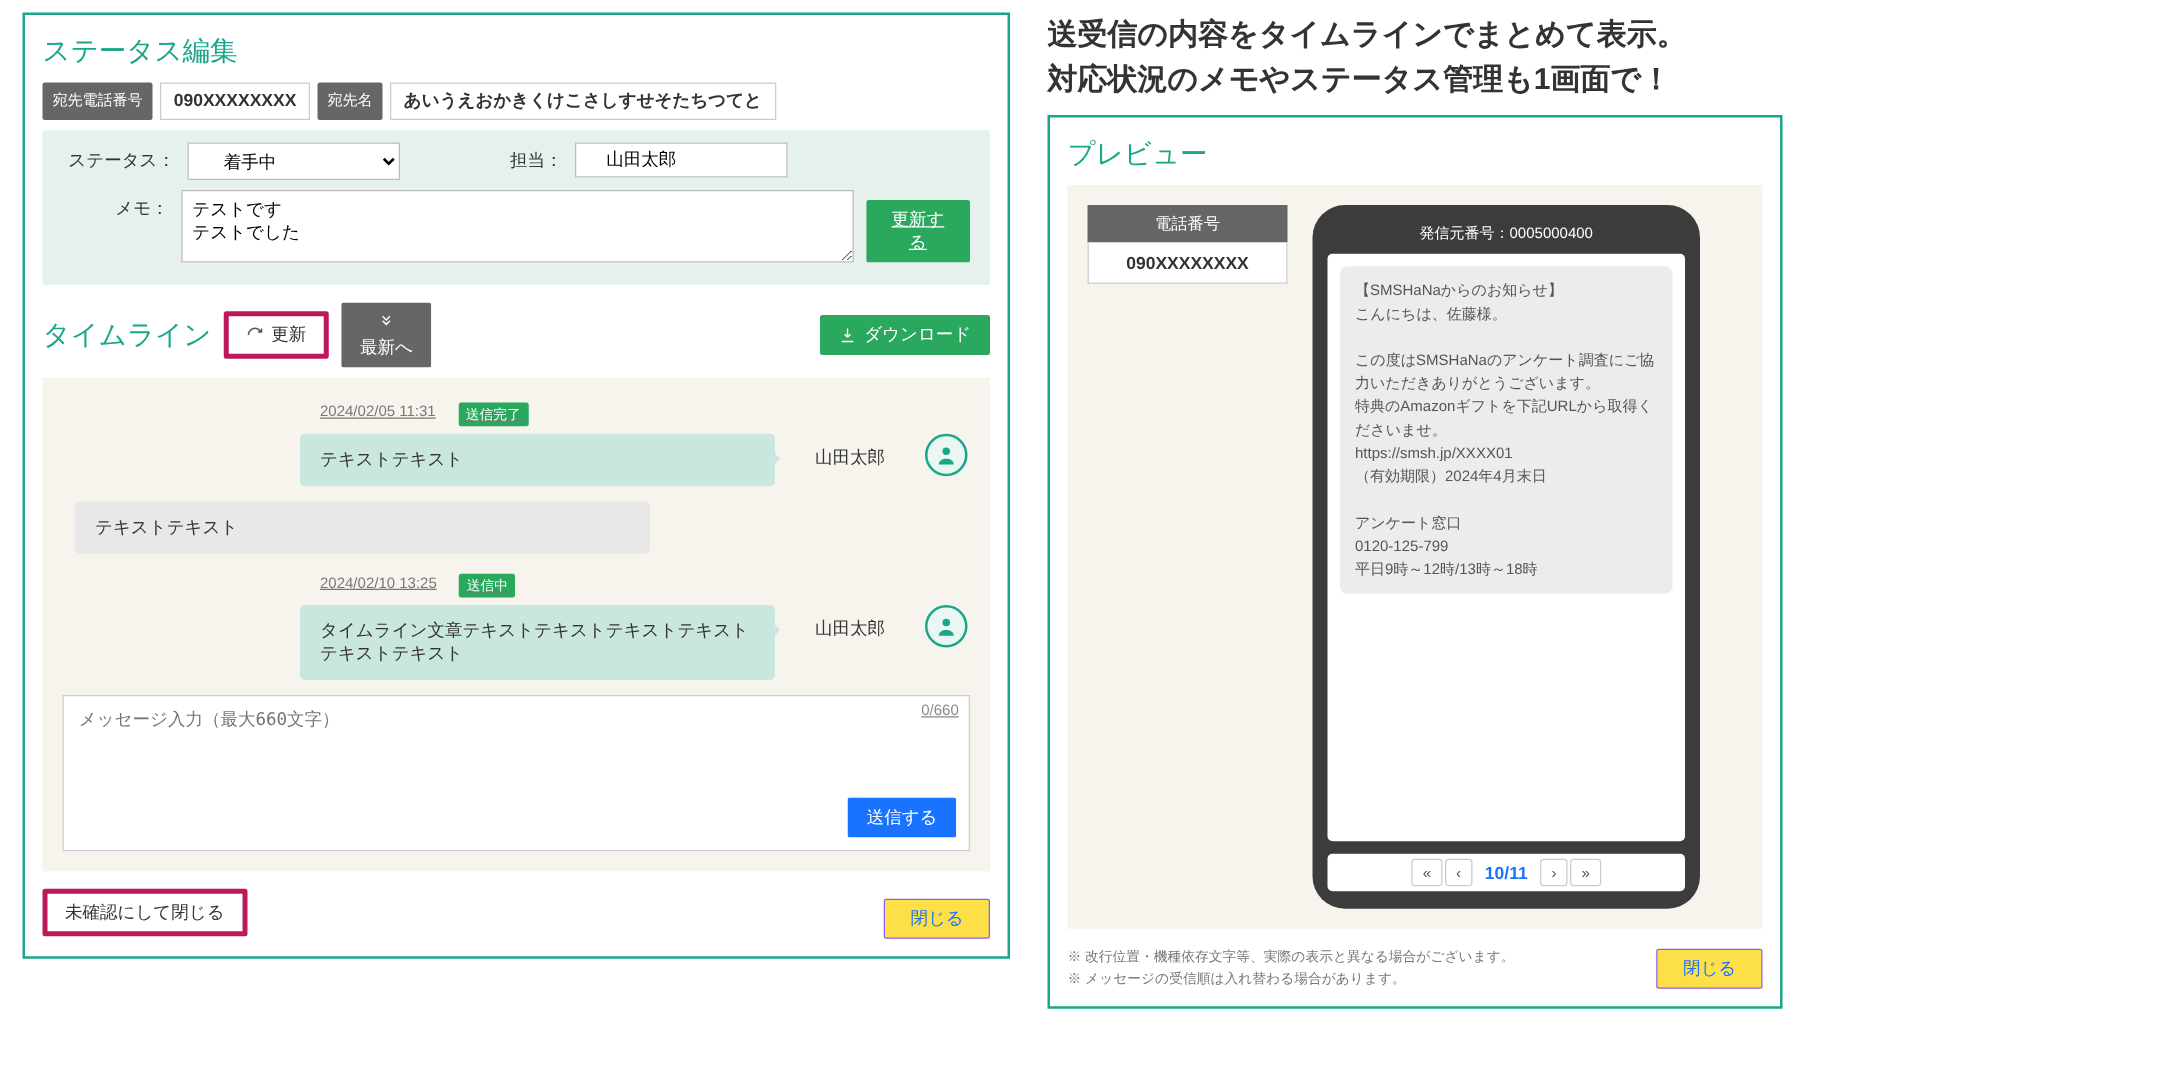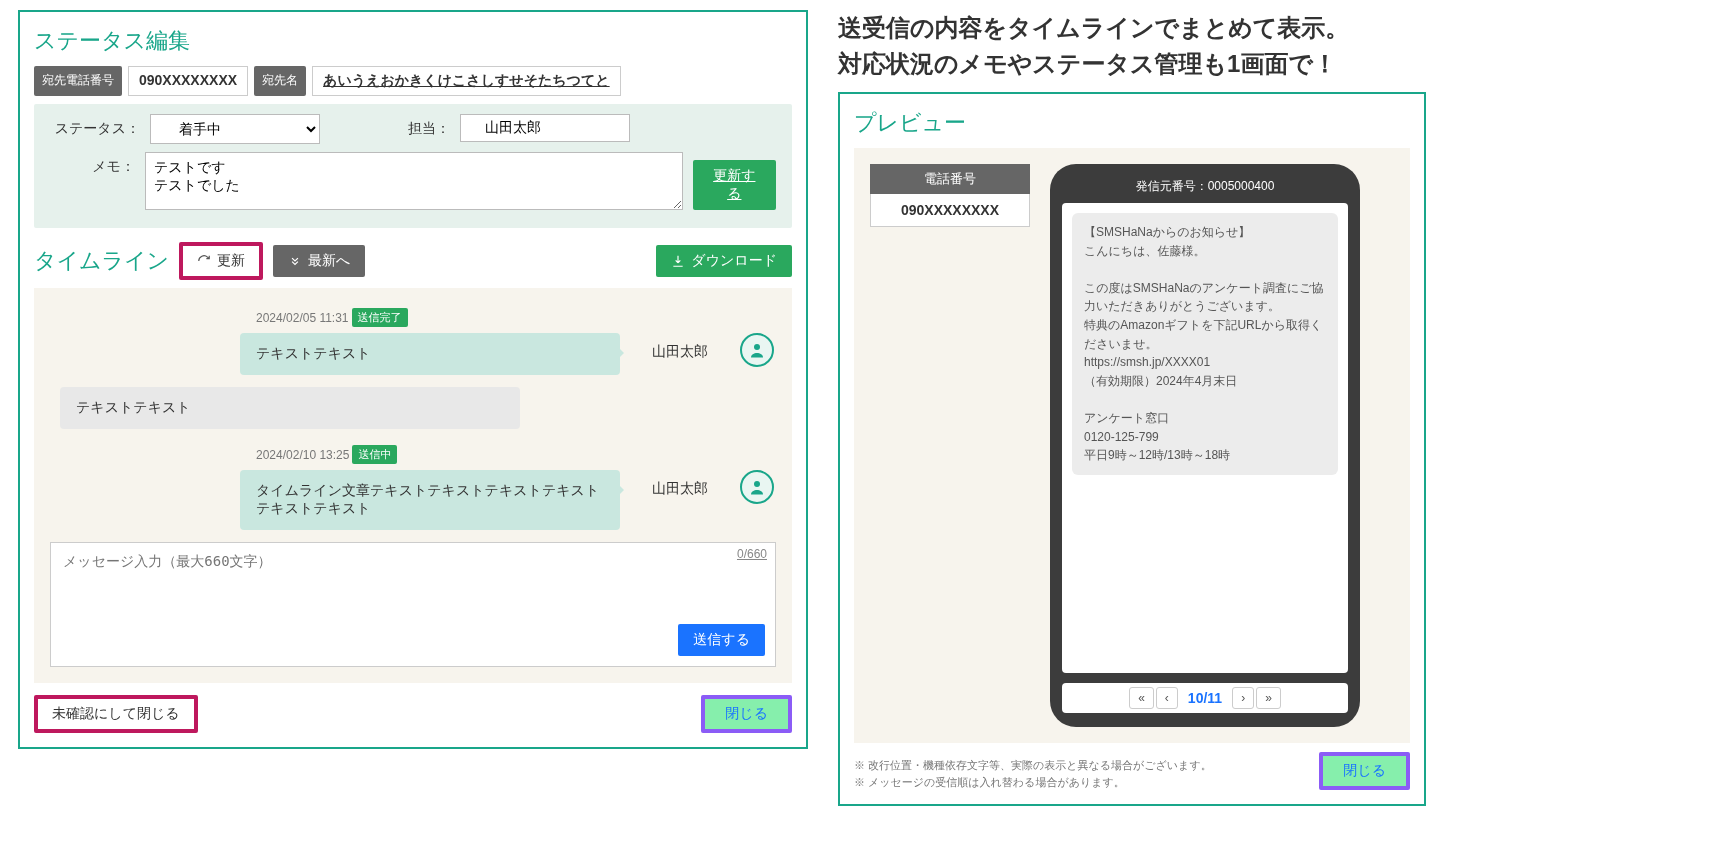--- a/index.html
+++ b/index.html
@@ -9,42 +9,42 @@
   .col-right { width:588px; }
 
   .caption { font-size:24px; font-weight:600; line-height:1.5; margin:0 0 10px 0; }
 
   .panel { border:2px solid #19a68a; padding:10px 14px 14px 14px; background:#fff; }
   .panel-title { font-size:22px; color:#19a68a; margin:4px 0 10px 0; font-weight:500;}
 
   .tag { display:inline-block; color:#fff; background:#666; font-size:12px; padding:6px 8px; border-radius:2px; }
   .rowflex { display:flex; gap:6px; margin-bottom:8px; }
   .valbox { border:1px solid #ccc; padding:5px 10px; background:#fff; font-size:14px; font-weight:600;}
-  .valbox.wide{ min-width:300px;text-decoration:underline; }
+  .valbox.wide{ min-width:300px; }
 
   .subpane { background:#e6f1ec; padding:10px 16px; border-radius:2px; }
   .form-row { display:flex; align-items:flex-start; gap:10px; margin-bottom:8px; }
   .lbl { width:90px; text-align:right; padding-top:6px; color:#333;}
   select.inp, input.inp { border:1px solid #bbb; background:#fff; padding:5px 24px; font-size:14px; }
   textarea.inp { border:1px solid #bbb; background:#fff; padding:6px 8px; font-size:14px; width:569px; height:58px; resize:both;}
   select.inp{ width:170px;}
   input.inp{ width:170px;}
   .btn { display:inline-flex; align-items:center; gap:6px; border:1px solid transparent; padding:6px 14px; font-size:14px; cursor:pointer; border-radius:2px;}
   .btn-green{ background:#2aa85e; color:#fff;}
   .btn-blue { background:#1a73ff; color:#fff;}
-  .btn-gray { background:#666; color:#fff;}
+  .btn-gray { background:#666; color:#fff;flex-direction:column;}
   .btn-outline{ background:#fff; color:#333; border:4px solid #be185d;text-align:right;}
-  .btn-outline-blue{ background:#86efac; color:#1a73ff; border:4px solid #8b5cf6; padding:6px 20px;}
+  .btn-outline-blue{ background:#fde047; color:#1a73ff; border:1px solid #8b5cf6; padding:6px 20px;margin-top:10px;}
   .right{ margin-left:auto; }
 
   .section-head{ display:flex; align-items:center; gap:10px; margin:14px 0 8px 0;}
   .section-head .panel-title{ margin:0; }
 
   .timeline-box{ background:#f7f4ed; padding:16px; }
-  .entry-meta{ font-size:12px; color:#777; margin:4px 0 6px 206px; display:flex; align-items:center; gap:3px;}
+  .entry-meta{ font-size:12px; color:#777; margin:4px 0 6px 206px; display:flex; gap:18px;text-decoration:underline;}
   .badge{ font-size:11px; color:#fff; border-radius:2px; padding:2px 6px;}
   .badge-done{ background:#2aa85e;}
   .badge-prog{ background:#2aa85e;}
   .bubble-row{ display:flex; align-items:flex-start; gap:10px; margin-bottom:12px;}
   .bubble{ background:#c9e7df; border-radius:4px; padding:12px 16px; width:380px; margin-left:190px; position:relative;}
   .bubble:after{ content:""; position:absolute; right:-10px; top:14px; border:6px solid transparent; border-left-color:#c9e7df;}
   .sender{ width:100px; text-align:center; padding-top:10px; }
   .avatar{ width:34px; height:34px; border-radius:50%; border:2px solid #19a68a; display:inline-flex; align-items:center; justify-content:center; color:#19a68a; background:#e9f6f2;}
   .note{ background:#e8e8e8; border-radius:4px; padding:12px 16px; width:460px; margin:6px 0 16px 10px;}
   .composer{ background:#fff; border:1px solid #ccc; padding:4px; position:relative;}

